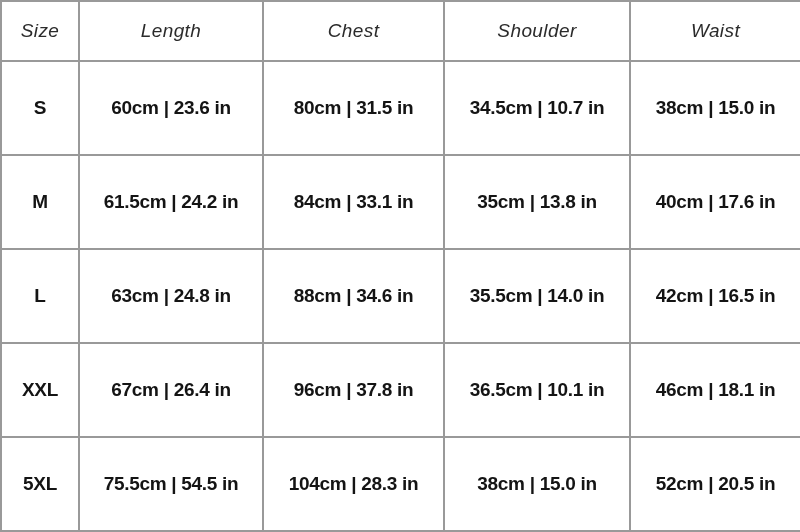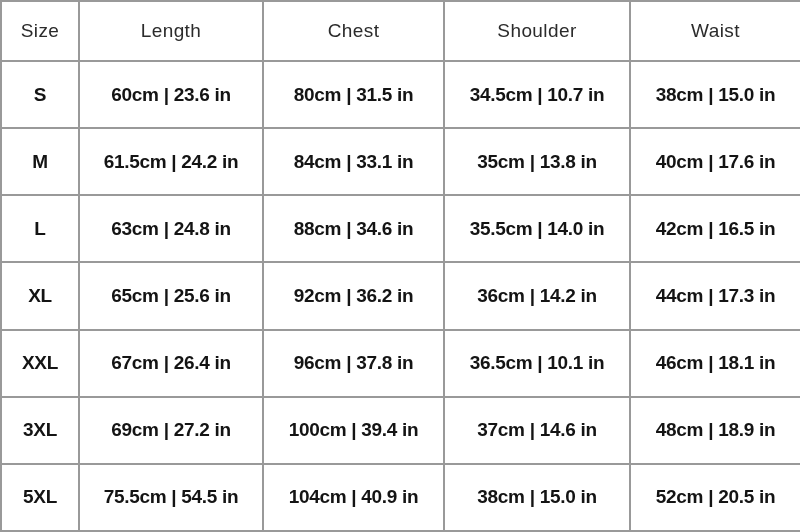--- a/index.html
+++ b/index.html
@@ -31,20 +31,21 @@
     height: 60px;
   }
   table.size-chart tbody tr {
     height: 59px;
   }
   table.size-chart th {
     font-weight: 400;
     font-size: 19px;
     color: #2b2b2b;
     letter-spacing: 0.4px;
+    font-style: italic;
   }
   table.size-chart td {
     font-weight: 700;
     font-size: 19px;
     color: #141414;
     letter-spacing: -0.3px;
   }
   col.c-size     { width: 78px; }
   col.c-length   { width: 184px; }
   col.c-chest    { width: 181px; }
@@ -87,41 +88,27 @@
         <td>40cm | 17.6 in</td>
       </tr>
       <tr>
         <td>L</td>
         <td>63cm | 24.8 in</td>
         <td>88cm | 34.6 in</td>
         <td>35.5cm | 14.0 in</td>
         <td>42cm | 16.5 in</td>
       </tr>
       <tr>
-        <td>XL</td>
-        <td>65cm | 25.6 in</td>
-        <td>92cm | 36.2 in</td>
-        <td>36cm | 14.2 in</td>
-        <td>44cm | 17.3 in</td>
-      </tr>
-      <tr>
         <td>XXL</td>
         <td>67cm | 26.4 in</td>
         <td>96cm | 37.8 in</td>
         <td>36.5cm | 10.1 in</td>
         <td>46cm | 18.1 in</td>
       </tr>
       <tr>
-        <td>3XL</td>
-        <td>69cm | 27.2 in</td>
-        <td>100cm | 39.4 in</td>
-        <td>37cm | 14.6 in</td>
-        <td>48cm | 18.9 in</td>
-      </tr>
-      <tr>
         <td>5XL</td>
         <td>75.5cm | 54.5 in</td>
-        <td>104cm | 40.9 in</td>
+        <td>104cm | 28.3 in</td>
         <td>38cm | 15.0 in</td>
         <td>52cm | 20.5 in</td>
       </tr>
     </tbody>
 </table>
 
 </body></html>

